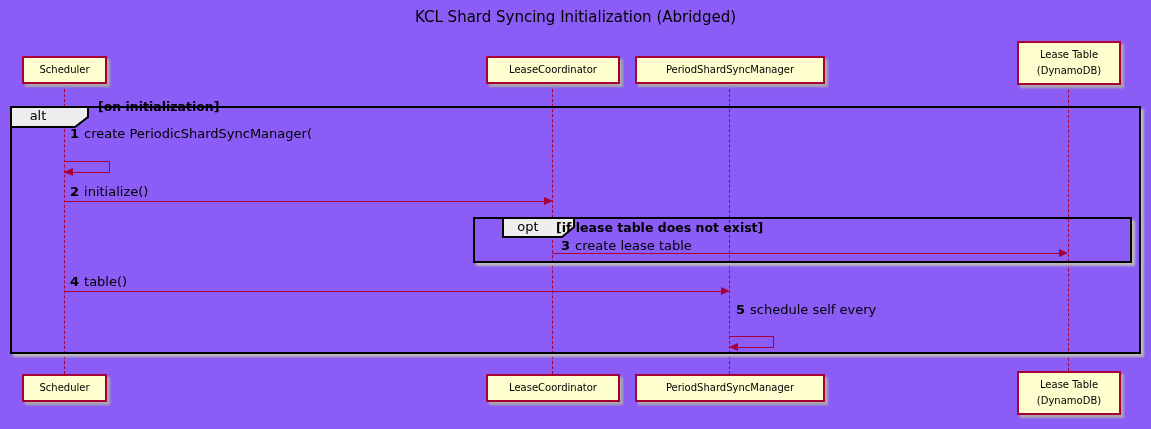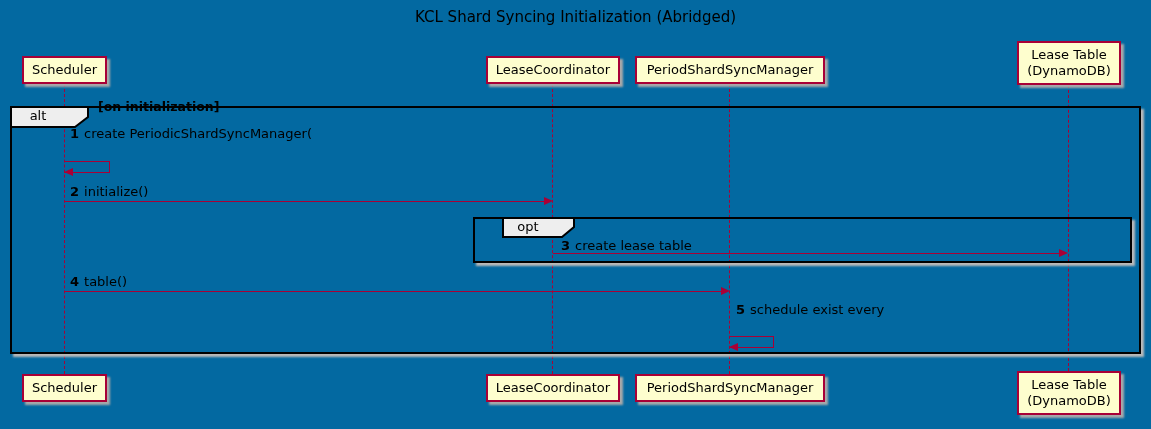--- a/index.html
+++ b/index.html
@@ -1,29 +1,29 @@
 <!DOCTYPE html>
 <html><head>
 <meta charset="utf-8">
 <style>
   html,body { margin:0; padding:0; background:#ffffff; }
   .canvas {
-    position:relative; width:1151px; height:429px; background:#0369a1;
+    position:relative; width:1151px; height:429px; background:#8b5cf6;
     font-family:"DejaVu Sans", sans-serif; color:#000; overflow:hidden;
   }
   .title {
     position:absolute; top:8px; left:0; width:100%;
     text-align:center; font-size:15px; font-weight:400;
   }
   .participant {
     position:absolute; box-sizing:border-box;
     background:#FEFECE; border:2px solid #A80036;
     box-shadow:3px 3px 2px #a9a9a9;
     display:flex; flex-direction:column; align-items:center; justify-content:center;
-    font-size:13px; line-height:16px; text-align:center; z-index:6;
+    font-size:10px; line-height:16px; text-align:center; z-index:6;
   }
   .lifeline {
     position:absolute; width:0; border-left:1px dashed #A80036; z-index:1;
   }
   .frame {
     position:absolute; box-sizing:border-box; border:2px solid #000;
     background:transparent; box-shadow:3px 3px 2px #b9b9b9; z-index:2;
   }
   .frame-label { position:absolute; z-index:3; }
   .frame-label svg { display:block; }
@@ -91,39 +91,40 @@
   <div class="arrow-line" style="left:64px; top:201px; width:481px;"></div>
   <div class="arrow-head-right" style="left:544px; top:197px;"></div>
 
   <div class="frame" style="left:473px; top:217px; width:659px; height:46px; border-width:2px;"></div>
   <div class="frame-label" style="left:473px; top:217px; width:74px; height:21px;margin-left:29px;">
     <svg width="74" height="21" viewBox="0 0 74 21">
       <path d="M1,1 H72 V10 L60,20 H1 Z" fill="#EEEEEE" stroke="#000000" stroke-width="2"></path>
     </svg>
     <span class="frame-keyword">opt</span>
   </div>
+  <div class="guard" style="left:556px; top:220px;">[if lease table does not exist]</div>
 
   <div class="msg" style="left:561px; top:238px;">
     <span class="msg-num">3</span>
     <span>create lease table</span>
   </div>
   <div class="arrow-line" style="left:553px; top:253px; width:506px;"></div>
   <div class="arrow-head-right" style="left:1059px; top:249px;"></div>
 
   <div class="msg" style="left:70px; top:274px;">
     <span class="msg-num">4</span>
     <span>table()</span>
   </div>
   <div class="arrow-line" style="left:64px; top:291px; width:657px;"></div>
   <div class="arrow-head-right" style="left:721px; top:287px;"></div>
 
   <div class="msg" style="left:736px; top:302px;">
     <span class="msg-num">5</span>
     <span>
-      <div>schedule exist every</div>
+      <div>schedule self every</div>
     </span>
   </div>
   <div class="self-loop" style="left:729px; top:336px; width:45px; height:12px;"></div>
   <div class="arrow-head-left" style="left:729px; top:343px;"></div>
 
   <div class="participant" style="left:22px; top:56px; width:85px; height:28px;">
     <span>Scheduler</span>
   </div>
   <div class="participant" style="left:486px; top:56px; width:134px; height:28px;">
     <span>LeaseCoordinator</span>

